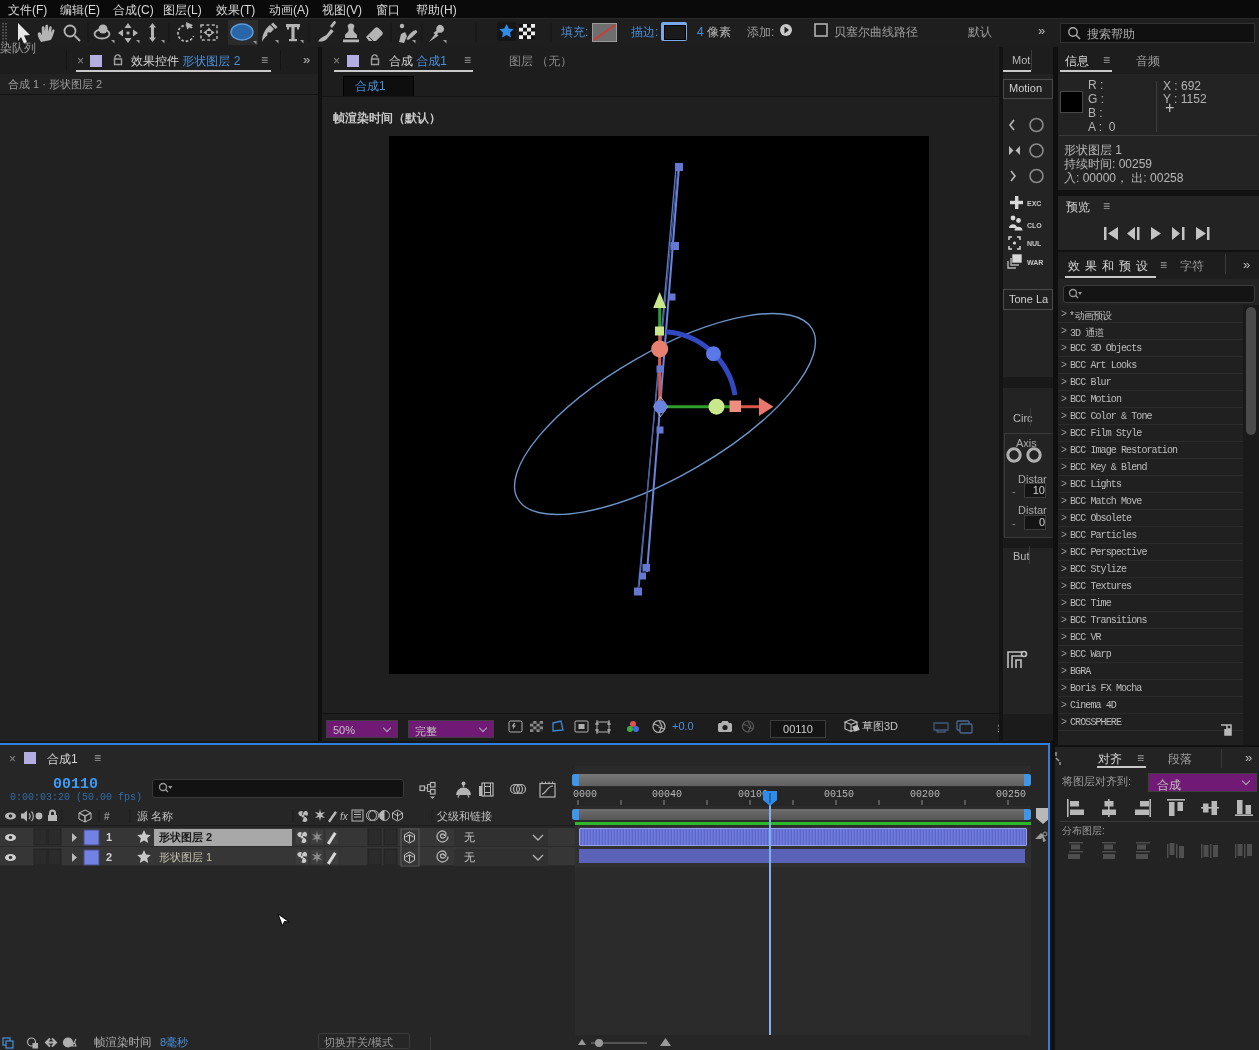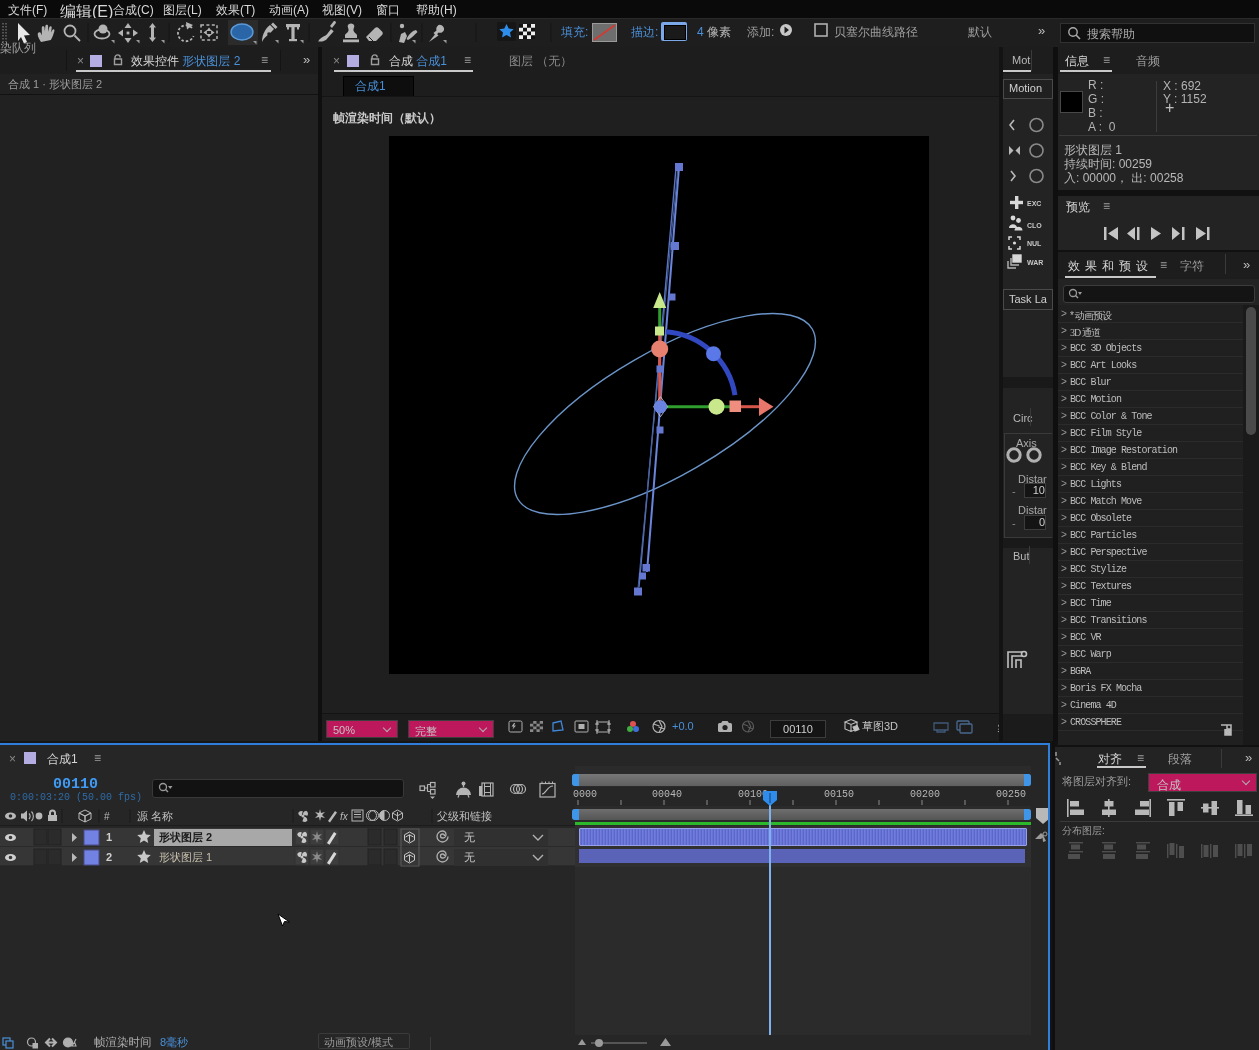--- a/index.html
+++ b/index.html
@@ -1,28 +1,28 @@
 <!DOCTYPE html>
 <html><head><meta charset="utf-8">
 <style>
 html,body{margin:0;padding:0;width:1259px;height:1050px;background:#111;overflow:hidden}
 body{font-family:"Liberation Sans",sans-serif;-webkit-font-smoothing:antialiased}
 .a{position:absolute}
 .t{position:absolute;white-space:pre;line-height:1}
 .g{color:#9e9e9e}.w{color:#d6d6d6}.b{color:#4a90d9}
 .chip{position:absolute;width:12px;height:12px;background:#b3ade2}
 .ul{position:absolute;height:2px;background:#c9c9c9}
-.dd{position:absolute;background:#be185d;border:1px solid #3e3e3e;color:#c4c4c4;font-size:11px}
+.dd{position:absolute;background:#701a75;border:1px solid #3e3e3e;color:#c4c4c4;font-size:11px}
 .fld{position:absolute;background:#141414;border:1px solid #3c3c3c;color:#cfcfcf}
 </style></head>
 <body>
 
 <div class="a" style="left:0;top:0;width:1259px;height:18px;background:#0a0a0a"></div>
 <div class="t" style="left:8px;top:4px;font-size:12px;color:#d8d8d8">文件(F)</div>
-<div class="t" style="left:60px;top:4px;font-size:16px;color:#d8d8d8">编辑(E)</div>
+<div class="t" style="left:60px;top:4px;font-size:12px;color:#d8d8d8">编辑(E)</div>
 <div class="t" style="left:113px;top:4px;font-size:12px;color:#d8d8d8">合成(C)</div>
 <div class="t" style="left:163px;top:4px;font-size:12px;color:#d8d8d8">图层(L)</div>
 <div class="t" style="left:216px;top:4px;font-size:12px;color:#d8d8d8">效果(T)</div>
 <div class="t" style="left:269px;top:4px;font-size:12px;color:#d8d8d8">动画(A)</div>
 <div class="t" style="left:322px;top:4px;font-size:12px;color:#d8d8d8">视图(V)</div>
 <div class="t" style="left:376px;top:4px;font-size:12px;color:#d8d8d8">窗口</div>
 <div class="t" style="left:416px;top:4px;font-size:12px;color:#d8d8d8">帮助(H)</div>
 
 <div class="a" style="left:0;top:18px;width:1259px;height:29px;background:#1e1e1e;border-top:1px solid #2a2a2a"></div>
 <div id="toolsvg" class="a" style="left:0;top:18px"><svg width="560" height="29">
@@ -350,21 +350,21 @@
         <circle cx="11.5" cy="196" r="1.6" fill="#d8d8d8" stroke="none"></circle>
       </g>
 <text x="24" y="199" font-size="7" font-weight="bold" fill="#c8c8c8">NUL</text>
 <g stroke="#d8d8d8" fill="none" stroke-width="1.4">
         <rect x="10" y="208" width="8" height="7" fill="#d8d8d8"></rect>
         <path d="M8 211 v7 h8 M5 214 v7 h8" opacity=".8"></path>
       </g>
 <text x="24" y="218" font-size="7" font-weight="bold" fill="#c8c8c8">WAR</text>
 </svg></div>
 <div class="a" style="left:1003px;top:289px;width:48px;height:19px;background:#202020;border:1px solid #4a4a4a"></div>
-<div class="t" style="left:1009px;top:294px;font-size:11px;color:#d0d0d0">Task La</div>
+<div class="t" style="left:1009px;top:294px;font-size:11px;color:#d0d0d0">Tone La</div>
 <div class="a" style="left:1003px;top:377px;width:50px;height:11px;background:#191919"></div>
 <div class="t" style="left:1013px;top:413px;font-size:11px;color:#b8b8b8">Circ</div>
 <div class="a" style="left:1030px;top:408px;width:1px;height:18px;background:#3a3a3a"></div>
 <div class="a" style="left:1004px;top:433px;width:47px;height:103px;border:1px solid #3a3a3a;border-right:none"></div>
 <div class="t" style="left:1016px;top:438px;font-size:11px;color:#aaa">Axis</div>
 <div class="t" style="left:1018px;top:474px;font-size:11px;color:#aaa">Distar</div>
 <div class="t" style="left:1012px;top:486px;font-size:11px;color:#888">-</div>
 <div class="fld" style="left:1024px;top:483px;width:20px;height:13px;font-size:11px;text-align:right;line-height:13px">10</div>
 <div class="t" style="left:1018px;top:505px;font-size:11px;color:#aaa">Distar</div>
 <div class="t" style="left:1012px;top:518px;font-size:11px;color:#888">-</div>
@@ -441,21 +441,21 @@
 #fxlist .r{position:absolute;left:0;width:185px;height:17px;border-bottom:1px solid #2b2b2b;font-family:"Liberation Mono",monospace;font-size:10px;letter-spacing:-0.9px;color:#bdbdbd}
 #fxlist .r b{position:absolute;left:3px;top:3px;font-weight:normal;color:#9a9a9a;font-size:10px;font-family:"Liberation Sans",sans-serif}
 #fxlist .r span{position:absolute;left:12px;top:4px;white-space:pre}
 </style>
 <div class="r" style="top:0">
       <b>&gt;</b>
       <span style="font-family:'Liberation Sans'">* 动画预设</span>
     </div>
 <div class="r" style="top:17px">
       <b>&gt;</b>
-      <span style="font-family:Liberation Serif, serif">3D 通道</span>
+      <span style="font-family:Liberation Mono, monospace">3D 通道</span>
     </div>
 <div class="r" style="top:34px">
       <b>&gt;</b>
       <span>BCC 3D Objects</span>
     </div>
 <div class="r" style="top:51px">
       <b>&gt;</b>
       <span>BCC Art Looks</span>
     </div>
 <div class="r" style="top:68px">
@@ -822,21 +822,21 @@
         <rect x="32.5" y="8" width="5.5" height="5.5" fill="#b0b0b0" stroke="none"></rect>
         <path d="M47 7.5 h8 M50 3.5 l-4 4 l4 4 M52 3.5 l4 4 l-4 4" stroke-width="2"></path>
         <circle cx="68" cy="7.5" r="4.5" fill="#b0b0b0"></circle>
         <path d="M72 11 h4 l-1.5-4 z M74.5 7 l1.5-3" stroke-width="1.1"></path>
       </g>
 </svg>
 <div class="t" style="left:94px;top:296px;font-size:11.5px;color:#b0b0b0">帧渲染时间</div>
 <div class="t" style="left:160px;top:296px;font-size:11px;color:#4a90d9">8毫秒</div>
 <div class="a" style="left:318px;top:292px;width:90px;height:14px;border:1px solid #3a3a3a;border-radius:2px"></div>
     <div class="a" style="left:430px;top:296px;width:1px;height:13px;background:#3a3a3a"></div>
-    <div class="t" style="left:324px;top:296px;font-size:11px;color:#9a9a9a">动画预设/模式</div>
+    <div class="t" style="left:324px;top:296px;font-size:11px;color:#9a9a9a">切换开关/模式</div>
 
 <div class="a" style="left:0;top:0;width:1052px;height:2px;background:#161616"></div>
 <div class="a" style="left:0;top:2px;width:1050px;height:2px;background:#2f7edb"></div>
 <div class="a" style="left:1048px;top:2px;width:2px;height:307px;background:#2f7edb"></div>
 <div class="a" style="left:1050px;top:0;width:2px;height:309px;background:#141414"></div>
 </div>
 
 <div class="a" style="left:1052px;top:741px;width:3px;height:309px;background:#0f0f0f"></div>
 <div class="a" style="left:1055px;top:747px;width:204px;height:303px;background:#232323"></div>
 <svg class="a" style="left:1055px;top:751px" width="6" height="14">

